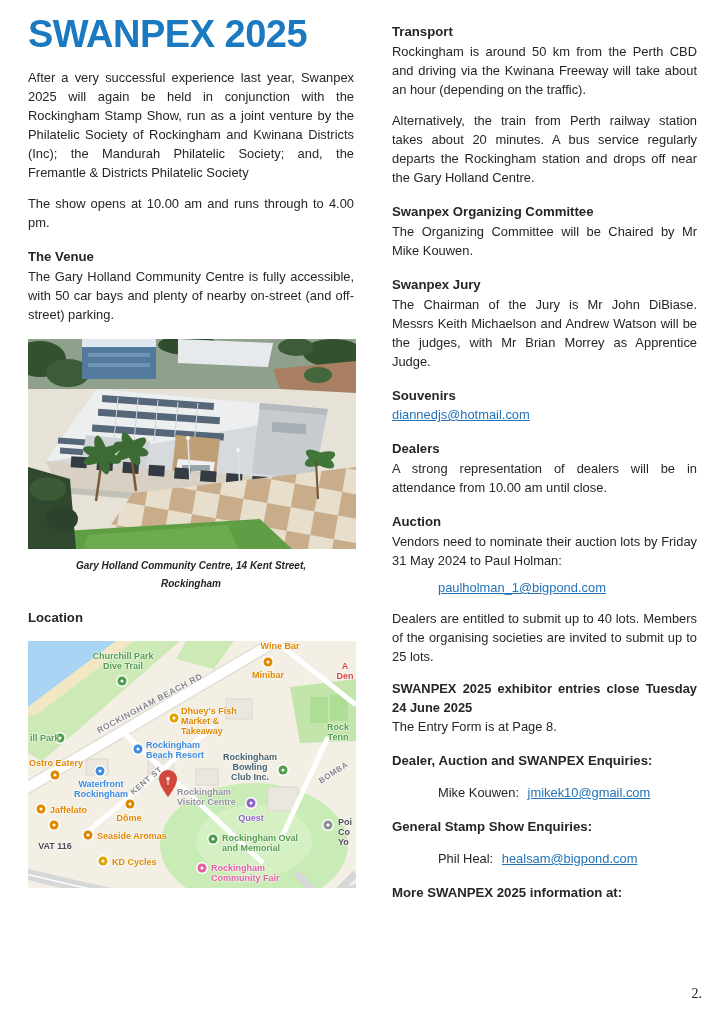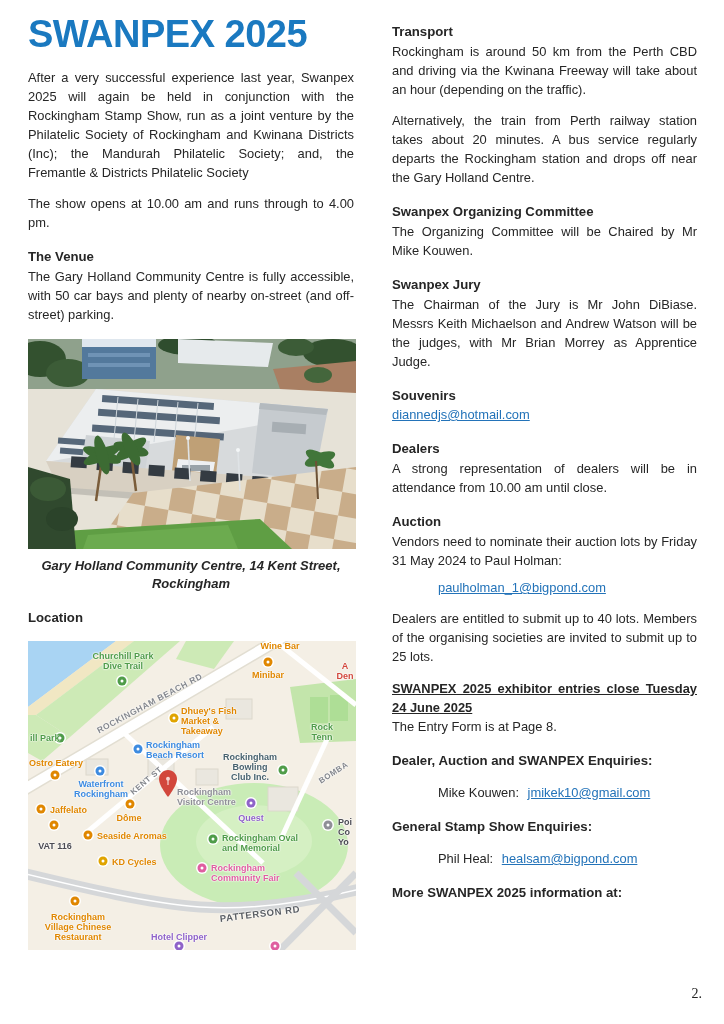--- a/index.html
+++ b/index.html
@@ -7,35 +7,35 @@
         font-family:"Liberation Sans",sans-serif;color:#262626;}
   .col{position:absolute;top:0;}
   .col-left{left:28px;width:326px;}
   .col-right{left:392px;width:305px;}
   h1.title{margin:14px 0 0;font-size:38px;line-height:1.1;font-weight:700;letter-spacing:-.5px;}
   .col p{margin:12px 0 0;font-size:12.9px;line-height:19px;text-align:justify;}
   .col h3{margin:15px 0 0;font-size:13.2px;line-height:19px;font-weight:700;text-align:left;}
   .col h3 + p{margin-top:1px;}
   a.link{color:#2373b9;text-decoration:underline;cursor:pointer;}
   .indent{margin-left:46px !important;text-align:left !important;}
-  .caption{margin-top:8px;font-size:13px;line-height:18px;font-weight:700;font-style:italic;text-align:center;}
+  .caption{margin-top:8px;font-size:10px;line-height:18px;font-weight:700;font-style:italic;text-align:center;}
   .photo-wrap{margin-top:15px;width:328px;height:210px;overflow:hidden;}
-  .map{position:relative;margin-top:14px;width:328px;height:309px;overflow:hidden;background:#f4efe5;}
+  .map{position:relative;margin-top:14px;width:328px;height:247px;overflow:hidden;background:#f4efe5;}
   .map svg.base{position:absolute;left:0;top:0;}
   .map-canvas{position:absolute;inset:0;}
   .map-label{position:absolute;font-size:9px;font-weight:600;line-height:1.12;white-space:pre-line;text-align:center;
      transform:translateX(-50%);
      text-shadow:0 0 2px #fff,0 0 2px #fff,0 0 1px #fff;}
   .map-label.left{transform:none;text-align:left;}
   .map-label.road{font-weight:600;letter-spacing:.6px;}
   .poi{position:absolute;width:9px;height:9px;border-radius:50%;box-shadow:0 0 0 1.5px #fff;transform:translate(-50%,-50%);}
   .poi::after{content:'';position:absolute;left:3px;top:3px;width:3px;height:3px;border-radius:50%;background:#fff;}
   .map-pin{position:absolute;left:131px;top:129px;}
   .page-num{position:absolute;right:22px;top:986px;font-family:"Liberation Serif",serif;font-size:14px;color:#222;}
-  .bold-just{font-weight:700;text-decoration:underline;}
+  .bold-just{font-weight:700;}
 </style>
 </head>
 <body>
 
 <div class="page">
 
   <div class="col col-left">
     <h1 class="title" style="color:#1a79c0">SWANPEX 2025</h1>
 
     <p>After a very successful experience last year, Swanpex 2025 will again be held in conjunction with the Rockingham Stamp Show, run as a joint venture by the Philatelic Society of Rockingham and Kwinana Districts (Inc); the Mandurah Philatelic Society; and, the Fremantle &amp; Districts Philatelic Society</p>
@@ -224,21 +224,21 @@
           <div class="map-label" style="left: 252px; top: 0px; color: rgb(224, 135, 0);">Wine Bar</div>
           <div class="map-label" style="left: 240px; top: 29px; color: rgb(224, 135, 0);">Minibar</div>
           <div class="map-label" style="left: 95px; top: 10px; color: rgb(79, 156, 73);">Churchill Park
 Dive Trail</div>
           <div class="map-label road" style="left: 122px; top: 58px; color: rgb(132, 135, 141); font-size: 8.5px; transform: translateX(-50%) rotate(-28deg);">ROCKINGHAM BEACH RD</div>
           <div class="map-label left" style="left: 153px; top: 65px; color: rgb(224, 135, 0);">Dhuey's Fish
 Market &amp;
 Takeaway</div>
           <div class="map-label" style="left: 317px; top: 20px; color: rgb(210, 71, 60);">A
 Den</div>
-          <div class="map-label" style="left: 294px; top: 81px; color: rgb(79, 156, 73);">Rock
+          <div class="map-label" style="left: 310px; top: 81px; color: rgb(79, 156, 73);">Rock
 Tenn</div>
           <div class="map-label left" style="left: 2px; top: 92px; color: rgb(79, 156, 73);">ill Park</div>
           <div class="map-label" style="left: 28px; top: 117px; color: rgb(224, 135, 0);">Ostro Eatery</div>
           <div class="map-label left" style="left: 118px; top: 99px; color: rgb(61, 139, 224);">Rockingham
 Beach Resort</div>
           <div class="map-label" style="left: 222px; top: 111px; color: rgb(72, 98, 110);">Rockingham
 Bowling
 Club Inc.</div>
           <div class="map-label" style="left: 73px; top: 138px; color: rgb(61, 139, 224);">Waterfront
 Rockingham</div>

